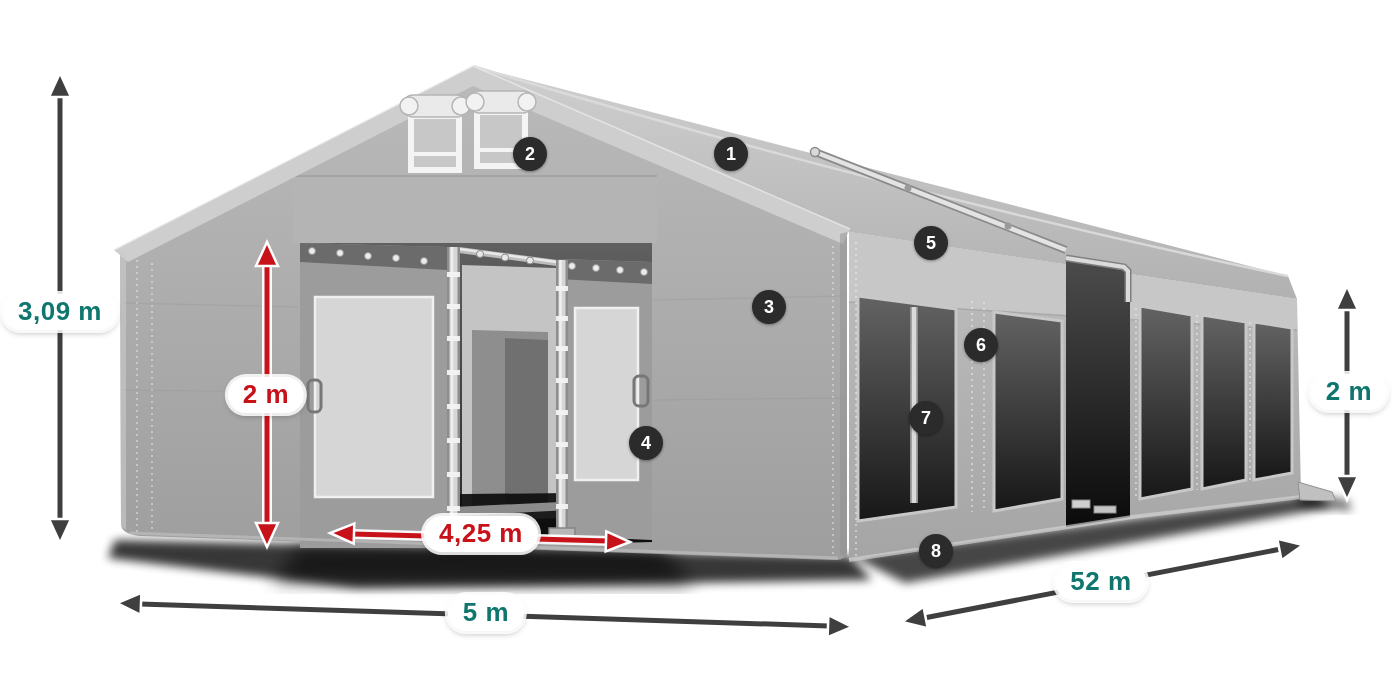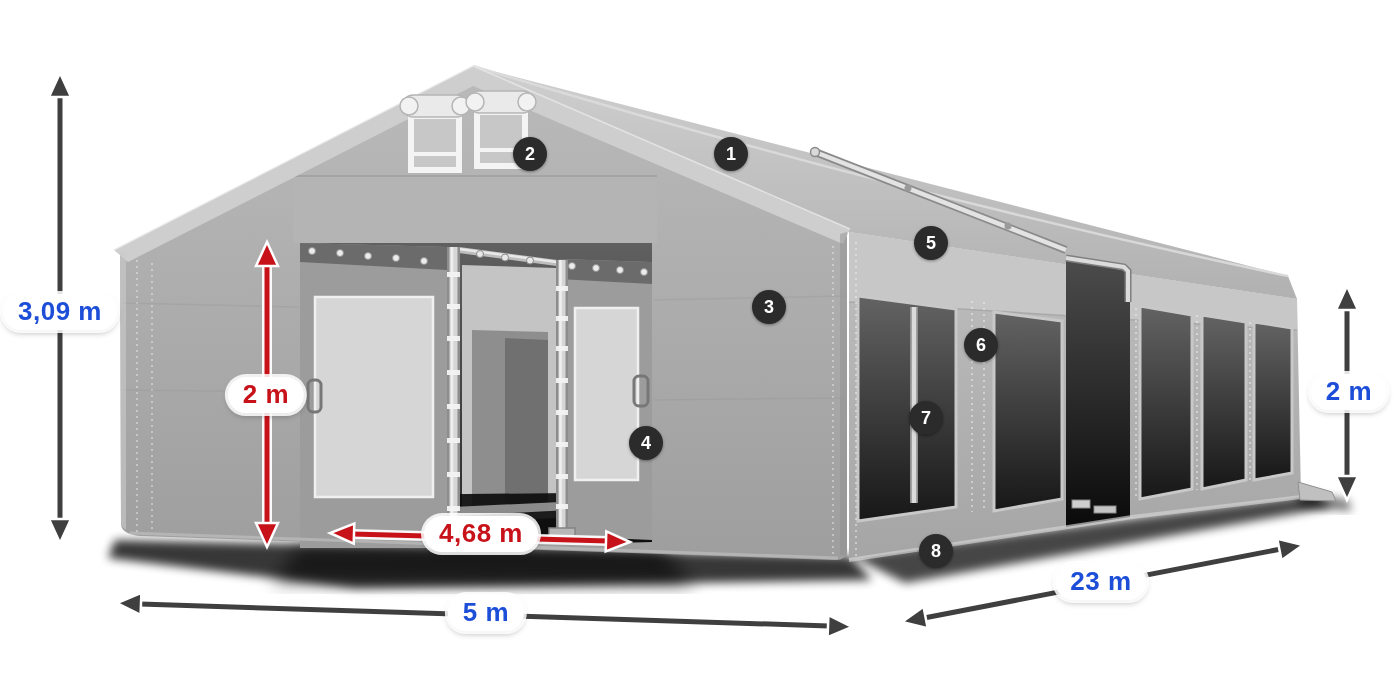--- a/index.html
+++ b/index.html
@@ -2,21 +2,21 @@
 <html><head>
 <meta charset="utf-8">
 <style>
   html,body{margin:0;padding:0;background:#ffffff;}
   body{width:1400px;height:700px;overflow:hidden;font-family:"Liberation Sans",sans-serif;}
   .stage{position:relative;width:1400px;height:700px;}
   .stage > svg{position:absolute;left:0;top:0;}
   .pill{
     position:absolute;transform:translate(-50%,-50%);
     background:#ffffff;border-radius:24px;padding:3px 15px;
-    font-size:26px;font-weight:bold;color:#1d4ed8;white-space:nowrap;
+    font-size:26px;font-weight:bold;color:#0f766e;white-space:nowrap;
     letter-spacing:.5px;line-height:1.15;
     box-shadow:0 0 0 3px rgba(255,255,255,.85), 0 3px 6px rgba(0,0,0,.28);
   }
   .pill.red{color:#c8121a;}
   .marker{
     position:absolute;transform:translate(-50%,-50%);
     width:34px;height:34px;border-radius:50%;
     background:#2b2b2b;color:#ffffff;
     display:flex;align-items:center;justify-content:center;
     font-size:18px;font-weight:bold;
@@ -276,23 +276,23 @@
       <path d="M1347,304 L1347,482" stroke="#fff" stroke-width="10" stroke-linecap="round" opacity=".95"></path>
       <path d="M1347,308 L1347,478" stroke="#3f3f3f" stroke-width="5"></path>
       <polygon points="1347,286 1358,310 1336,310" fill="#3f3f3f" stroke="#fff" stroke-width="2.5"></polygon>
       <polygon points="1347,500 1336,476 1358,476" fill="#3f3f3f" stroke="#fff" stroke-width="2.5"></polygon>
     </g>
   </g>
 </svg>
 
 <div class="pill" style="left:60px;top:312px">3,09 m</div>
 <div class="pill red" style="left:266px;top:395px">2 m</div>
-<div class="pill red" style="left:481px;top:534px">4,68 m</div>
+<div class="pill red" style="left:481px;top:534px">4,25 m</div>
 <div class="pill" style="left:486px;top:613px">5 m</div>
-<div class="pill" style="left:1101px;top:582px">23 m</div>
+<div class="pill" style="left:1101px;top:582px">52 m</div>
 <div class="pill" style="left:1349px;top:392px">2 m</div>
 
 <div class="marker" style="left:731px;top:154px">1</div>
 <div class="marker" style="left:530px;top:154px">2</div>
 <div class="marker" style="left:769px;top:307px">3</div>
 <div class="marker" style="left:646px;top:443px">4</div>
 <div class="marker" style="left:931px;top:243px">5</div>
 <div class="marker" style="left:981px;top:345px">6</div>
 <div class="marker" style="left:926px;top:418px">7</div>
 <div class="marker" style="left:936px;top:551px">8</div>

